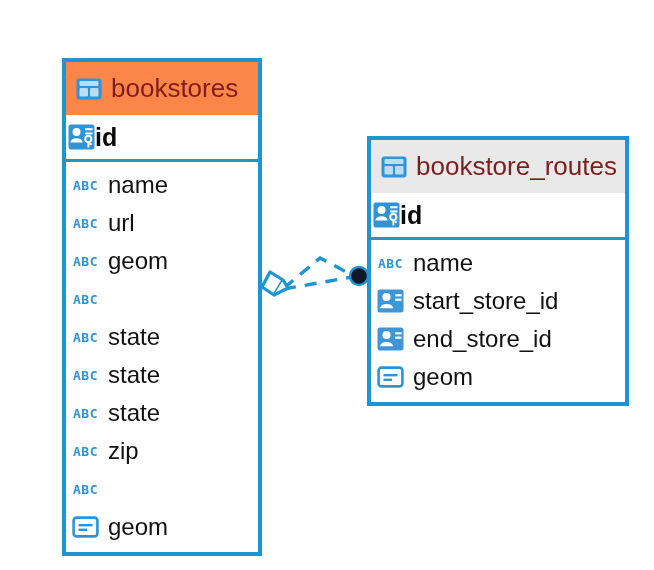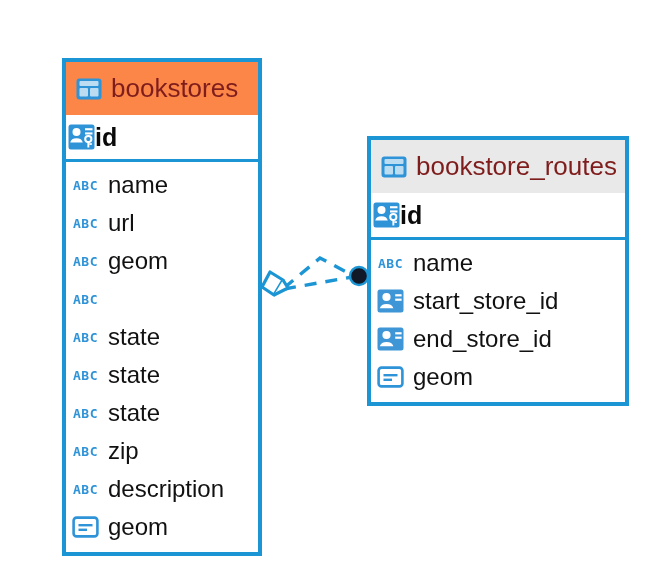--- a/index.html
+++ b/index.html
@@ -129,21 +129,20 @@
       <div class="col-row">
         <span class="abc">ABC</span>
         <span>state</span>
       </div>
       <div class="col-row">
         <span class="abc">ABC</span>
         <span>zip</span>
       </div>
       <div class="col-row">
         <span class="abc">ABC</span>
-        <span>description</span>
       </div>
       <div class="col-row">
         <svg class="ico" width="27" height="22" viewBox="0 0 27 22">
           <rect x="1.6" y="1.6" width="23.8" height="18.8" rx="3" fill="#ffffff" stroke="#2f93d8" stroke-width="2.6"></rect>
           <rect x="6.5" y="8" width="14" height="2.4" fill="#2f93d8"></rect>
           <rect x="6.5" y="12.6" width="8.5" height="2.4" fill="#2f93d8"></rect>
         </svg>
         <span>geom</span>
       </div>
     </div>

